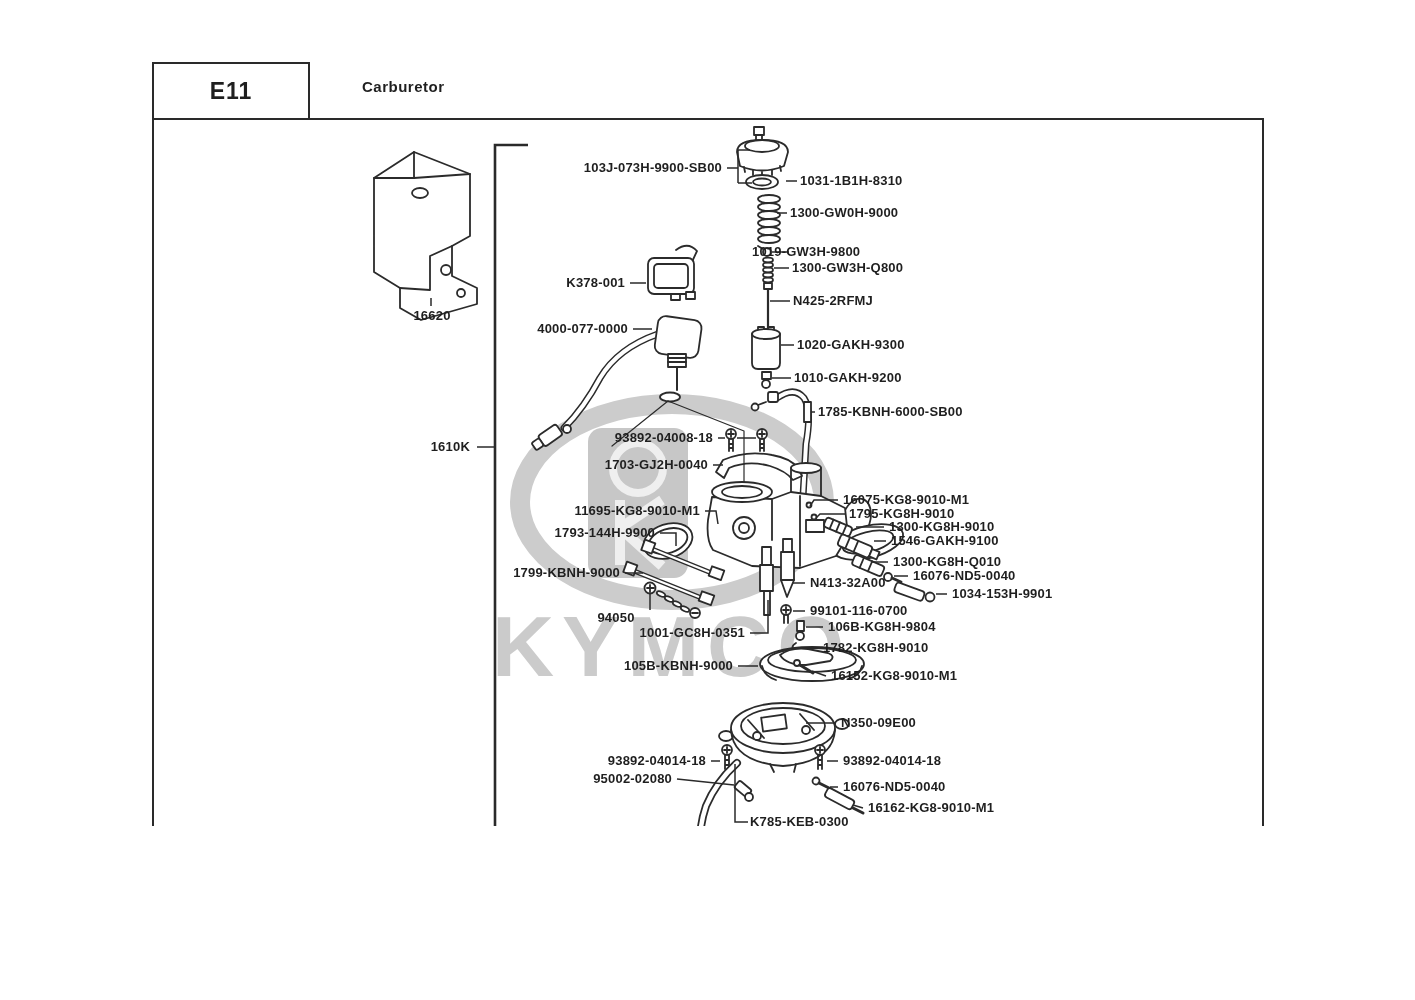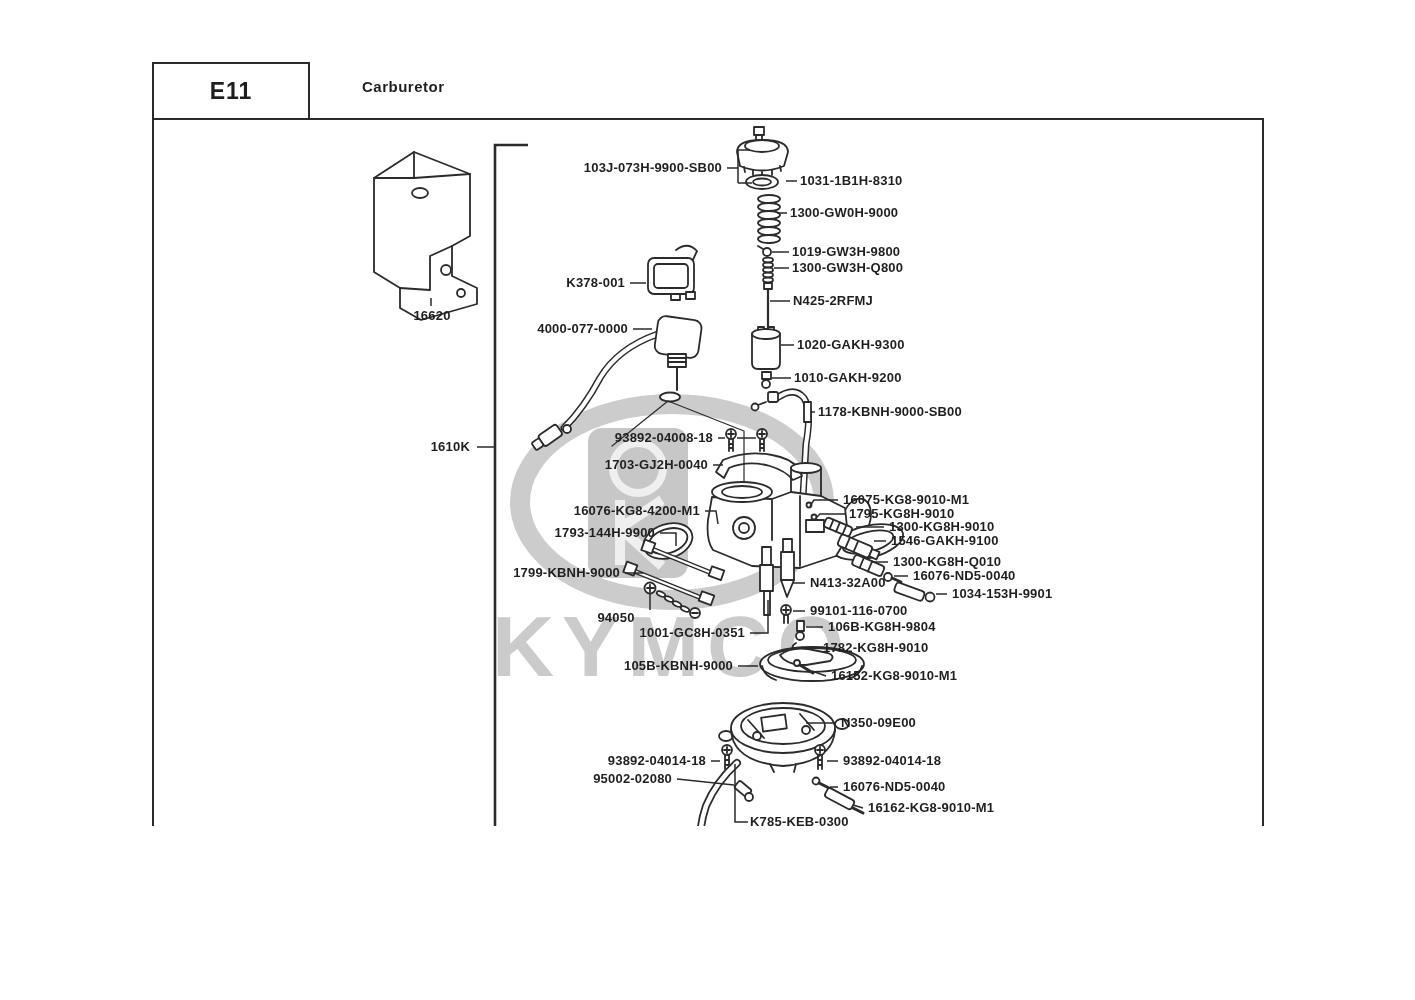--- a/index.html
+++ b/index.html
@@ -332,32 +332,32 @@
       <path d="M838,787 H830"></path>
       <path d="M863,808 L853,805"></path>
       <path d="M748,822 H735 V764"></path>
     </g>
   </svg>
 
   <div class="lbl c" style="left:432px;top:316px">16620</div>
   <div class="lbl" style="right:693px;top:168px">103J-073H-9900-SB00</div>
   <div class="lbl" style="left:800px;top:181px">1031-1B1H-8310</div>
   <div class="lbl" style="left:790px;top:213px">1300-GW0H-9000</div>
-  <div class="lbl" style="left:792px;top:252px">1019-GW3H-9800</div>
+  <div class="lbl" style="left:752px;top:252px">1019-GW3H-9800</div>
   <div class="lbl" style="left:792px;top:268px">1300-GW3H-Q800</div>
   <div class="lbl" style="left:793px;top:301px">N425-2RFMJ</div>
   <div class="lbl" style="left:797px;top:345px">1020-GAKH-9300</div>
   <div class="lbl" style="left:794px;top:378px">1010-GAKH-9200</div>
-  <div class="lbl" style="left:818px;top:412px">1178-KBNH-9000-SB00</div>
+  <div class="lbl" style="left:818px;top:412px">1785-KBNH-6000-SB00</div>
   <div class="lbl" style="right:790px;top:283px">K378-001</div>
   <div class="lbl" style="right:787px;top:329px">4000-077-0000</div>
   <div class="lbl" style="right:702px;top:438px">93892-04008-18</div>
   <div class="lbl" style="right:707px;top:465px">1703-GJ2H-0040</div>
   <div class="lbl" style="right:945px;top:447px">1610K</div>
-  <div class="lbl" style="right:715px;top:511px">16076-KG8-4200-M1</div>
+  <div class="lbl" style="right:715px;top:511px">11695-KG8-9010-M1</div>
   <div class="lbl" style="right:760px;top:533px">1793-144H-9900</div>
   <div class="lbl" style="right:795px;top:573px">1799-KBNH-9000</div>
   <div class="lbl c" style="left:616px;top:618px">94050</div>
   <div class="lbl" style="left:843px;top:500px">16075-KG8-9010-M1</div>
   <div class="lbl" style="left:849px;top:514px">1795-KG8H-9010</div>
   <div class="lbl" style="left:889px;top:527px">1300-KG8H-9010</div>
   <div class="lbl" style="left:891px;top:541px">1546-GAKH-9100</div>
   <div class="lbl" style="left:893px;top:562px">1300-KG8H-Q010</div>
   <div class="lbl" style="left:913px;top:576px">16076-ND5-0040</div>
   <div class="lbl" style="left:952px;top:594px">1034-153H-9901</div>

